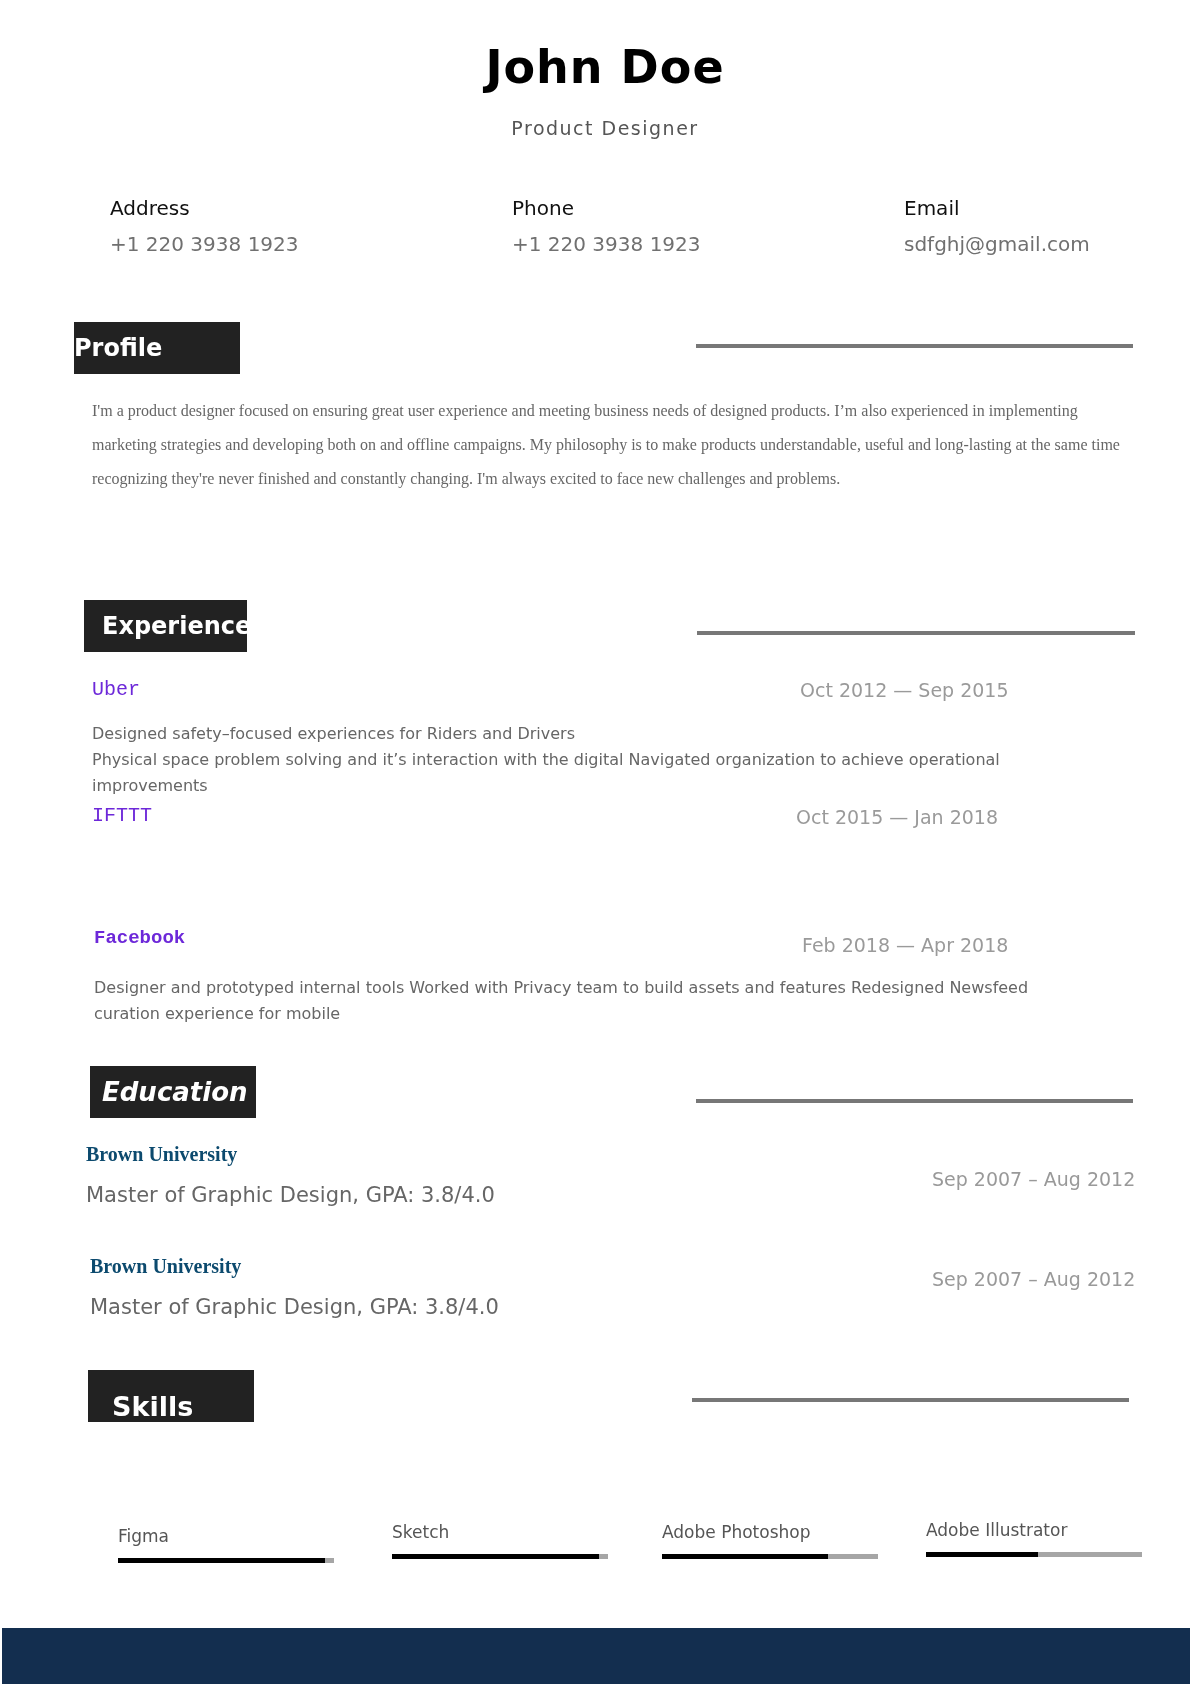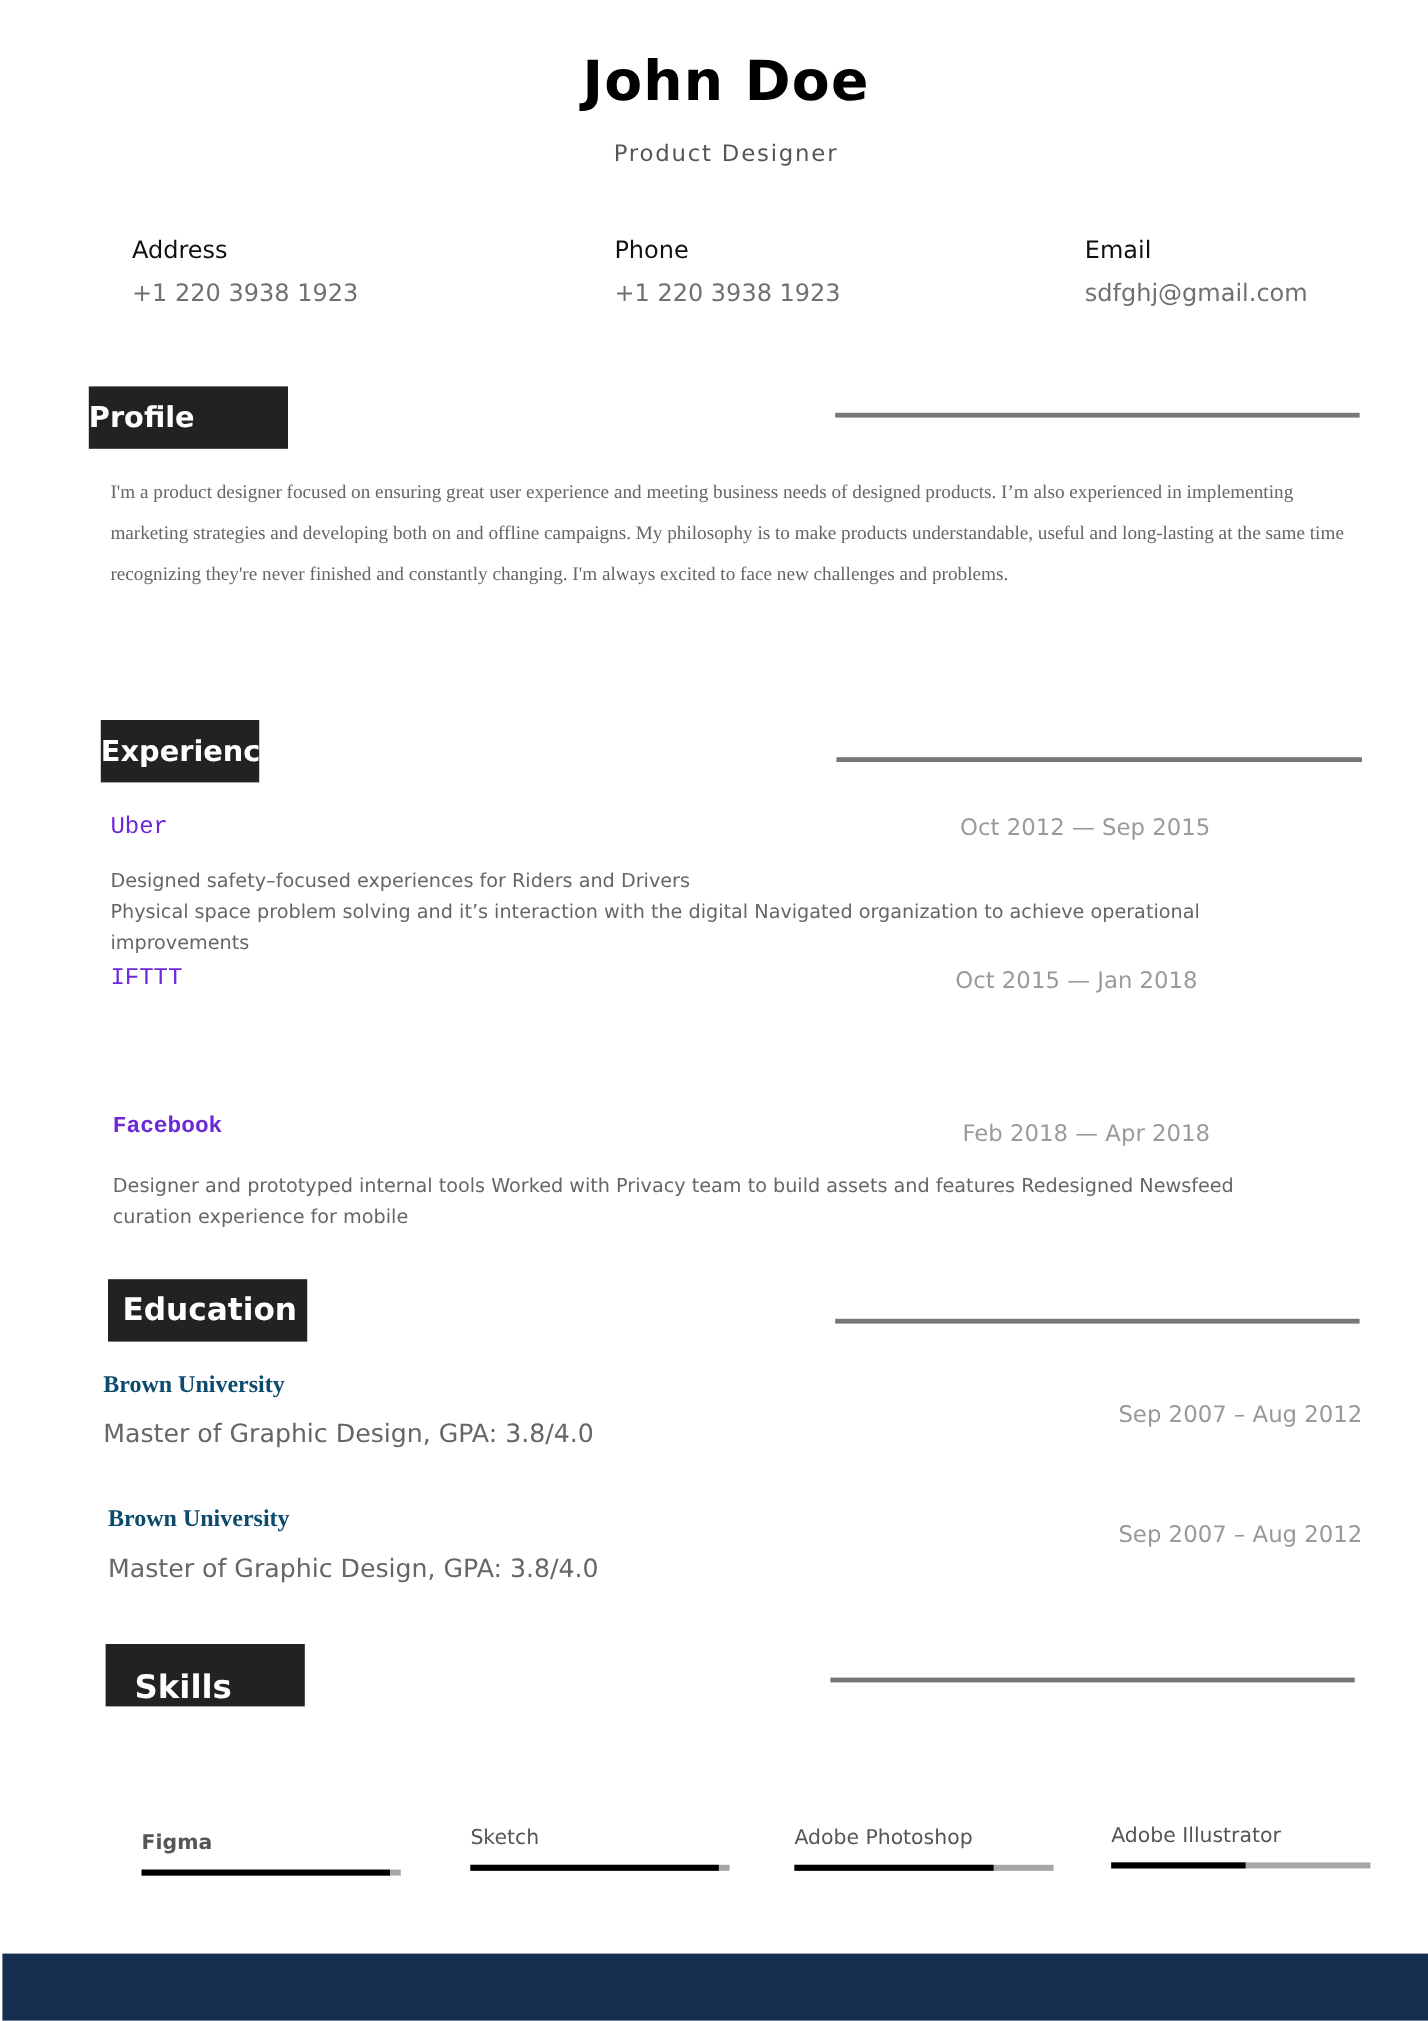--- a/index.html
+++ b/index.html
@@ -45,21 +45,21 @@
 <div class="abs contact-value" style="left:512px; top:232px;">+1 220 3938 1923</div>
 <div class="abs contact-label" style="left:904px; top:196px;">Email</div>
 <div class="abs contact-value" style="left:904px; top:232px;">sdfghj@gmail.com</div>
 
 <div class="abs sec-head" style="left:74px; top:322px; width:166px; ">
   <span>Profile</span>
 </div>
 <div class="abs sec-line" style="left:696px; top:344px; width:437px;"></div>
 <div class="abs profile-text">I'm a product designer focused on ensuring great user experience and meeting business needs of designed products. I’m also experienced in implementing marketing strategies and developing both on and offline campaigns. My philosophy is to make products understandable, useful and long-lasting at the same time recognizing they're never finished and constantly changing. I'm always excited to face new challenges and problems.</div>
 
-<div class="abs sec-head" style="left:84px; top:600px; width:132px; ">
+<div class="abs sec-head" style="left:84px; top:600px; width:163px; padding-left:18px;">
   <span>Experience</span>
 </div>
 <div class="abs sec-line" style="left:697px; top:631px; width:438px;"></div>
 
 <div class="abs job-title" style="left:92px; top:678px;">Uber</div>
 <div class="abs job-date" style="left:800px; top:679px; width:286px;">Oct 2012 — Sep 2015</div>
 <div class="abs job-desc" style="left:92px; top:721px; width:980px;">
   <div>Designed safety–focused experiences for Riders and Drivers</div>
   <div>Physical space problem solving and it’s interaction with the digital Navigated organization to achieve operational improvements</div>
 </div>
@@ -68,39 +68,39 @@
 <div class="abs job-date" style="left:796px; top:806px; width:286px;">Oct 2015 — Jan 2018</div>
 <div class="abs job-desc" style="left:92px; top:847px; width:1000px;">
 </div>
 
 <div class="abs job-title bold" style="left:94px; top:927px;">Facebook</div>
 <div class="abs job-date" style="left:802px; top:934px; width:286px;">Feb 2018 — Apr 2018</div>
 <div class="abs job-desc" style="left:94px; top:975px; width:990px;">
   <div>Designer and prototyped internal tools Worked with Privacy team to build assets and features Redesigned Newsfeed curation experience for mobile</div>
 </div>
 
-<div class="abs sec-head" style="left:90px; top:1066px; width:166px; padding-left:12px; font-size:26px;">
+<div class="abs sec-head" style="left:90px; top:1066px; width:166px; padding-left:12px; font-size:26px;font-style:italic;">
   <span>Education</span>
 </div>
 <div class="abs sec-line" style="left:696px; top:1099px; width:437px;"></div>
 
 <div class="abs edu-school" style="left:86px; top:1143px;">Brown University</div>
 <div class="abs edu-degree" style="left:86px; top:1183px;">Master of Graphic Design, GPA: 3.8/4.0</div>
 <div class="abs edu-date" style="left:932px; top:1168px;">Sep 2007 – Aug 2012</div>
 
 <div class="abs edu-school" style="left:90px; top:1255px;">Brown University</div>
 <div class="abs edu-degree" style="left:90px; top:1295px;">Master of Graphic Design, GPA: 3.8/4.0</div>
 <div class="abs edu-date" style="left:932px; top:1268px;">Sep 2007 – Aug 2012</div>
 
 <div class="abs sec-head" style="left:88px; top:1370px; width:166px; padding-left:24px; font-size:27px;align-items:flex-end;">
   <span>Skills</span>
 </div>
 <div class="abs sec-line" style="left:692px; top:1398px; width:437px;"></div>
 
-<div class="abs skill-label" style="left:118px; top:1526px;font-weight:bold;">Figma</div>
+<div class="abs skill-label" style="left:118px; top:1526px;">Figma</div>
 <div class="abs skill-bar" style="left:118px; top:1558px; width:216px;">
   <div class="skill-fill" style="width:96%;"></div>
 </div>
 
 <div class="abs skill-label" style="left:392px; top:1522px;">Sketch</div>
 <div class="abs skill-bar" style="left:392px; top:1554px; width:216px;">
   <div class="skill-fill" style="width:96%;"></div>
 </div>
 
 <div class="abs skill-label" style="left:662px; top:1522px;">Adobe Photoshop</div>

